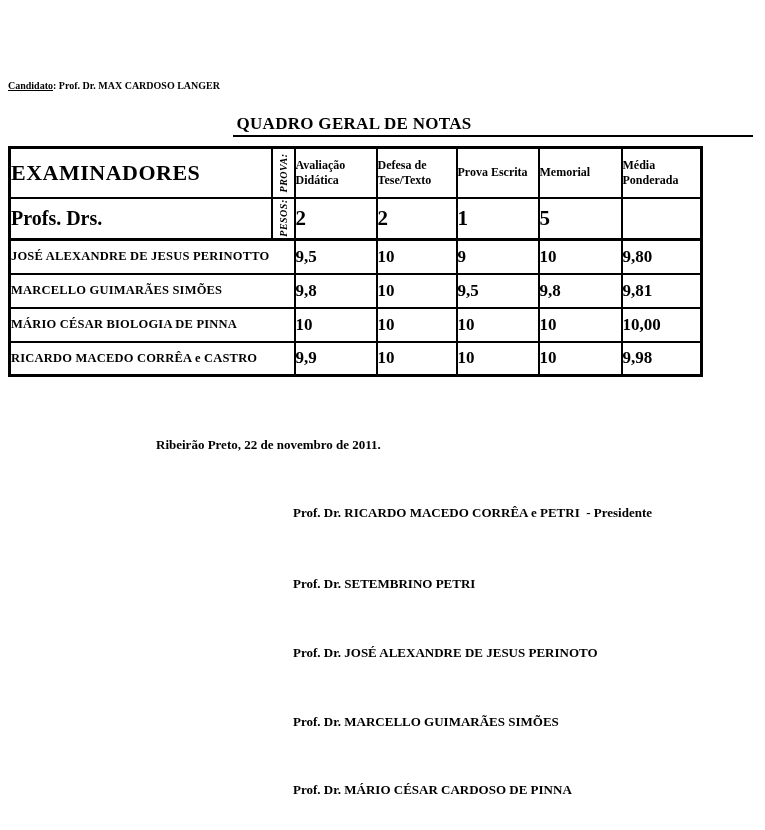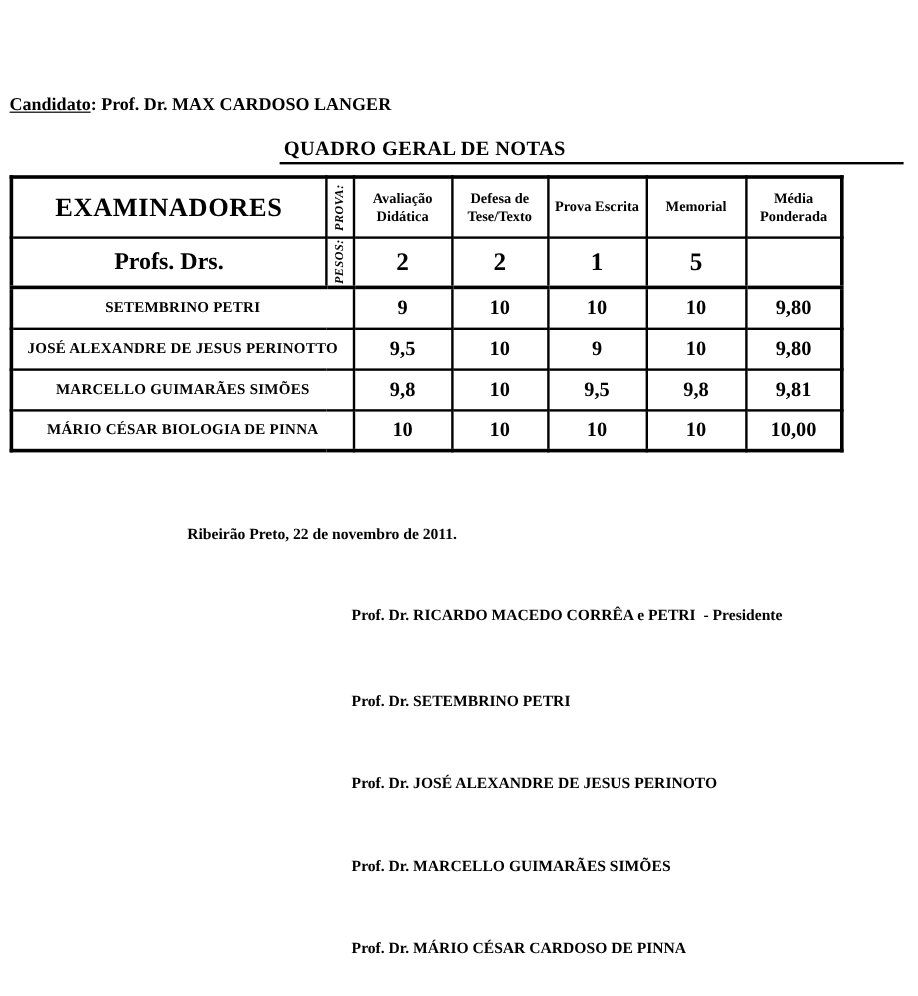--- a/index.html
+++ b/index.html
@@ -5,35 +5,35 @@
   html,body { margin:0; padding:0; background:#ffffff; }
   body {
     width:765px; height:830px;
     font-family:"Liberation Serif","DejaVu Serif",serif;
     color:#000000; font-weight:bold;
   }
   .page { position:relative; width:765px; height:830px; overflow:hidden; background:#ffffff; }
 
   .doc-header { position:absolute; left:8px; top:4px; font-size:17px; line-height:19px; letter-spacing:0.2px; }
 
-  .candidato { position:absolute; left:8px; top:80px; font-size:15px; }
+  .candidato { position:absolute; left:8px; top:80px; font-size:10px; }
   .candidato .ul { text-decoration:underline; }
 
   .title { position:absolute; left:8px; top:114px; width:692px; text-align:center; font-size:17px; letter-spacing:0.3px; }
 
   .title-rule { position:absolute; left:233px; top:135px; width:520px; height:2px; background:#000000; }
 
   table.grades {
     position:absolute; left:8px; top:146px;
     border-collapse:collapse; table-layout:fixed; width:692px;
     border:3px solid #000000;
   }
   table.grades td {
     border:2px solid #000000; padding:0;
-    text-align:center; vertical-align:middle; overflow:hidden;
+    text-align:left; vertical-align:middle; overflow:hidden;
   }
   tr.r1 { height:50px; }
   tr.r2 { height:42px; }
   tr.dr { height:34px; }
   tr.r2 td { border-bottom-width:3px; }
 
   td.examiners { font-size:22px; letter-spacing:0.5px; }
   td.profs     { font-size:20px; }
   td.colhead   { font-size:12px; line-height:15px; padding:1px; }
   td.weight    { font-size:21px; }
@@ -92,28 +92,20 @@
       <td class="rotcell">
             <span class="rot-text">PESOS:</span>
           </td>
       <td class="weight">2</td>
       <td class="weight">2</td>
       <td class="weight">1</td>
       <td class="weight">5</td>
       <td class="weight"></td>
     </tr>
     <tr class="dr">
-      <td class="name" colspan="2">SETEMBRINO PETRI</td>
-      <td class="val">9</td>
-      <td class="val">10</td>
-      <td class="val">10</td>
-      <td class="val">10</td>
-      <td class="val">9,80</td>
-    </tr>
-    <tr class="dr">
       <td class="name" colspan="2">JOSÉ ALEXANDRE DE JESUS PERINOTTO</td>
       <td class="val">9,5</td>
       <td class="val">10</td>
       <td class="val">9</td>
       <td class="val">10</td>
       <td class="val">9,80</td>
     </tr>
     <tr class="dr">
       <td class="name" colspan="2">MARCELLO GUIMARÃES SIMÕES</td>
       <td class="val">9,8</td>
@@ -123,20 +115,28 @@
       <td class="val">9,81</td>
     </tr>
     <tr class="dr">
       <td class="name" colspan="2">MÁRIO CÉSAR BIOLOGIA DE PINNA</td>
       <td class="val">10</td>
       <td class="val">10</td>
       <td class="val">10</td>
       <td class="val">10</td>
       <td class="val">10,00</td>
     </tr>
+    <tr class="dr">
+      <td class="name" colspan="2">RICARDO MACEDO CORRÊA e CASTRO</td>
+      <td class="val">9,9</td>
+      <td class="val">10</td>
+      <td class="val">10</td>
+      <td class="val">10</td>
+      <td class="val">9,98</td>
+    </tr>
   </tbody>
     </table>
 
   <div class="date">Ribeirão Preto, 22 de novembro de 2011.</div>
 
   <div class="sig sig1">Prof. Dr. RICARDO MACEDO CORRÊA e PETRI  - Presidente</div>
   <div class="sig sig2">Prof. Dr. SETEMBRINO PETRI</div>
   <div class="sig sig3">Prof. Dr. JOSÉ ALEXANDRE DE JESUS PERINOTO</div>
   <div class="sig sig4">Prof. Dr. MARCELLO GUIMARÃES SIMÕES</div>
   <div class="sig sig5">Prof. Dr. MÁRIO CÉSAR CARDOSO DE PINNA</div>

